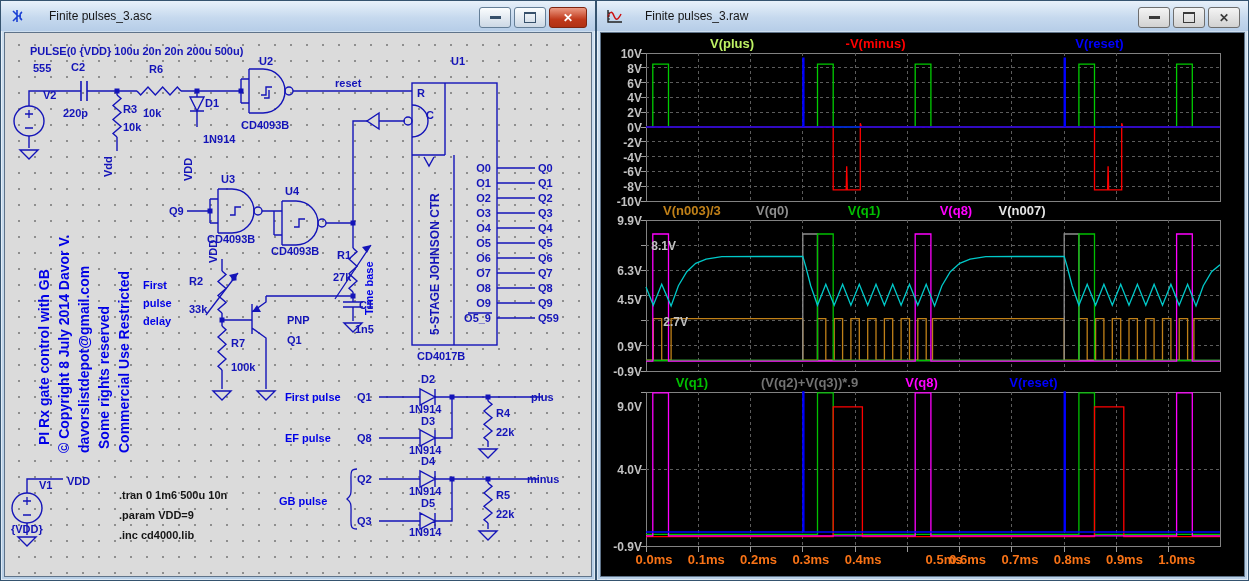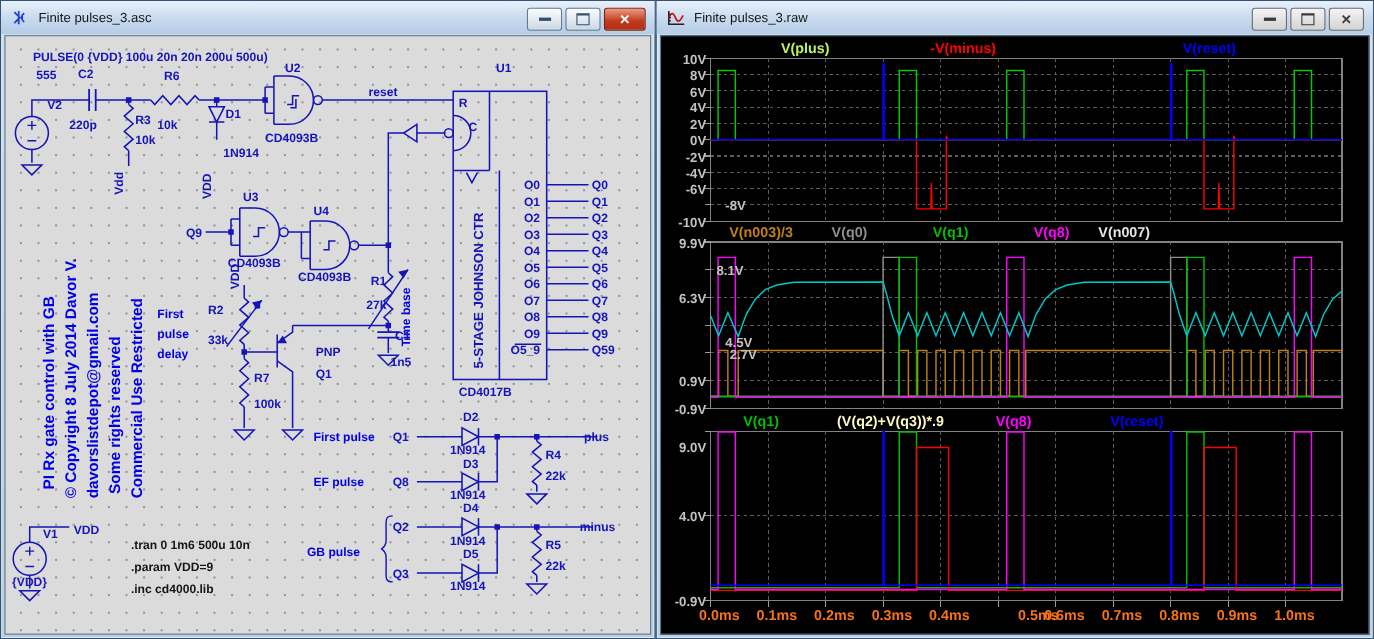--- a/index.html
+++ b/index.html
@@ -4,21 +4,21 @@
 <style>
   html,body{margin:0;padding:0;}
   body{width:1249px;height:581px;position:relative;overflow:hidden;
        background:#8fa3b8;font-family:"Liberation Sans",sans-serif;}
   .win{position:absolute;top:0;height:579px;border:1px solid #35536f;
        background:linear-gradient(#cfe0f0,#b8cfe6);box-shadow:inset 0 0 0 1px rgba(255,255,255,.55);}
   #win-left{left:0;width:594px;}
   #win-right{left:596px;width:651px;}
   .titlebar{position:absolute;left:0;right:0;top:0;height:30px;display:flex;align-items:center;
             padding-left:9px;background:linear-gradient(#e8f1fa,#c6d9ee 55%,#b6cde7);}
-  .ttext{font-size:12px;color:#151515;margin-left:7px;white-space:nowrap;}
+  .ttext{font-size:12px;color:#151515;margin-left:21px;white-space:nowrap;}
   .btns{position:absolute;top:6px;right:8px;display:flex;gap:3px;}
   .wbtn{width:30px;height:19px;border:1px solid #647e97;border-radius:3px;display:flex;
         align-items:center;justify-content:center;background:linear-gradient(#fbfdfe,#ccd8e5);
         font-size:10px;color:#333;cursor:default;}
   .wbtn.redclose{width:36px;background:linear-gradient(#ec9a83,#c0391b 60%,#b03114);border-color:#7e2410;color:#fff;font-weight:bold;}
   .gray .wbtn{background:linear-gradient(#f4f4f4,#d2d2d2);border-color:#6e6e6e;color:#3a3a3a;}
   .g-min{width:11px;height:3px;background:#36506b;}
   .gray .g-min{background:#3a3a3a;}
   .g-max{width:10px;height:8px;border:1px solid #36506b;border-top-width:2px;}
   .gray .g-max{border-color:#3a3a3a;}
@@ -302,42 +302,42 @@
       </svg>
   <div class="ylab" style="left: 0px; top: 14px;">10V</div>
       <div class="ylab" style="left: 0px; top: 28.8px;">8V</div>
       <div class="ylab" style="left: 0px; top: 43.6px;">6V</div>
       <div class="ylab" style="left: 0px; top: 58.4px;">4V</div>
       <div class="ylab" style="left: 0px; top: 73.2px;">2V</div>
       <div class="ylab" style="left: 0px; top: 88px;">0V</div>
       <div class="ylab" style="left: 0px; top: 102.8px;">-2V</div>
       <div class="ylab" style="left: 0px; top: 117.6px;">-4V</div>
       <div class="ylab" style="left: 0px; top: 132.4px;">-6V</div>
-      <div class="ylab" style="left: 0px; top: 147.2px; padding-left: 36px;">-8V</div>
+      <div class="ylab" style="left: 0px; top: 147.2px;">-8V</div>
       <div class="ylab" style="left: 0px; top: 162px;">-10V</div>
       <div class="leg" style="color: #bef264; left: 131.1px; top: 3px;">V(plus)</div>
       <div class="leg" style="color: rgb(255, 0, 0); left: 274.6px; top: 3px;">-V(minus)</div>
       <div class="leg" style="color: rgb(0, 0, 255); left: 498.46px; top: 3px;">V(reset)</div>
       <div class="ylab" style="left: 0px; top: 181px;">9.9V</div>
       <div class="ylab" style="left: 0px; top: 206.167px; padding-left: 34px;">8.1V</div>
       <div class="ylab" style="left: 0px; top: 231.333px;">6.3V</div>
-      <div class="ylab" style="left: 0px; top: 271px; margin-left: 42px;">4.5V</div>
+      <div class="ylab" style="left: 0px; top: 260px;">4.5V</div>
       <div class="ylab" style="left: 0px; top: 281.667px; padding-left: 46px;">2.7V</div>
       <div class="ylab" style="left: 0px; top: 306.833px;">0.9V</div>
       <div class="ylab" style="left: 0px; top: 332px;">-0.9V</div>
       <div class="leg" style="color: rgb(192, 128, 24); left: 90.92px; top: 170px;">V(n003)/3</div>
       <div class="leg" style="color: rgb(143, 143, 143); left: 171.28px; top: 170px;">V(q0)</div>
       <div class="leg" style="color: rgb(0, 192, 0); left: 263.12px; top: 170px;">V(q1)</div>
       <div class="leg" style="color: rgb(255, 0, 255); left: 354.96px; top: 170px;">V(q8)</div>
       <div class="leg" style="color: #e5e5e5; left: 421px; top: 170px;">V(n007)</div>
       <div class="ylab" style="left: 0px; top: 367px;">9.0V</div>
       <div class="ylab" style="left: 0px; top: 430px;">4.0V</div>
       <div class="ylab" style="left: 0px; top: 507px;">-0.9V</div>
       <div class="leg" style="color: rgb(0, 192, 0); left: 90.92px; top: 342px;">V(q1)</div>
-      <div class="leg" style="color: #fef9c3; left: 208.59px; top: 342px;">(V(q2)+V(q3))*.9</div>
+      <div class="leg" style="color: #737373; left: 208.59px; top: 342px;">(V(q2)+V(q3))*.9</div>
       <div class="leg" style="color: rgb(255, 0, 255); left: 320.52px; top: 342px;">V(q8)</div>
       <div class="leg" style="color: rgb(0, 0, 255); left: 432.45px; top: 342px;">V(reset)</div>
       <div class="xlab" style="left: 53px; top: 519px;">0.0ms</div>
       <div class="xlab" style="left: 105.277px; top: 519px;">0.1ms</div>
       <div class="xlab" style="left: 157.554px; top: 519px;">0.2ms</div>
       <div class="xlab" style="left: 209.831px; top: 519px;">0.3ms</div>
       <div class="xlab" style="left: 262.107px; top: 519px;">0.4ms</div>
       <div class="xlab" style="left: 297px; top: 519px; margin-left: 46px;">0.5ms</div>
       <div class="xlab" style="left: 366.661px; top: 519px;">0.6ms</div>
       <div class="xlab" style="left: 418.938px; top: 519px;">0.7ms</div>

